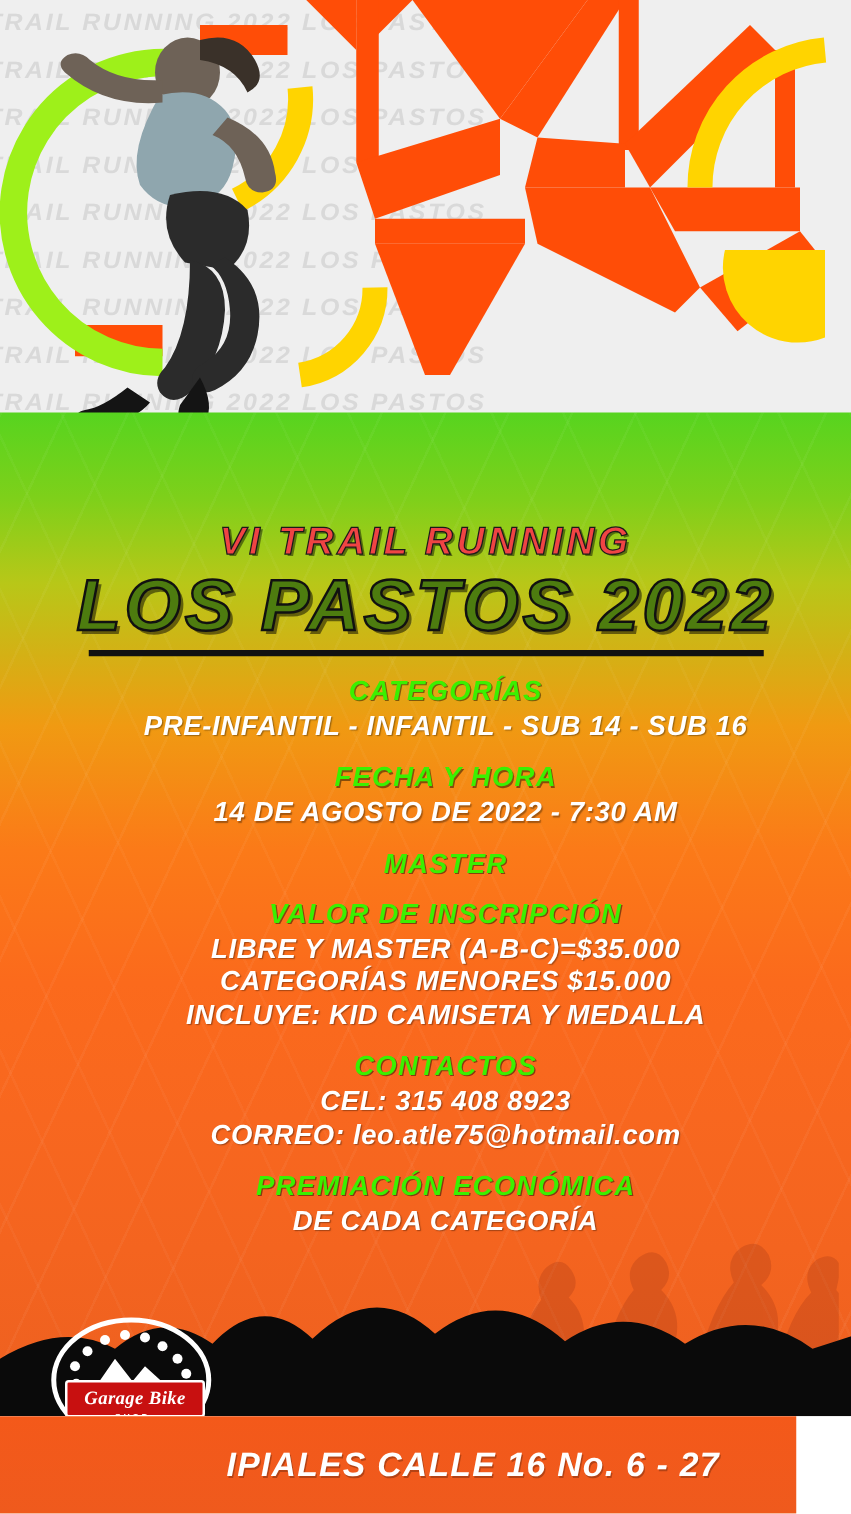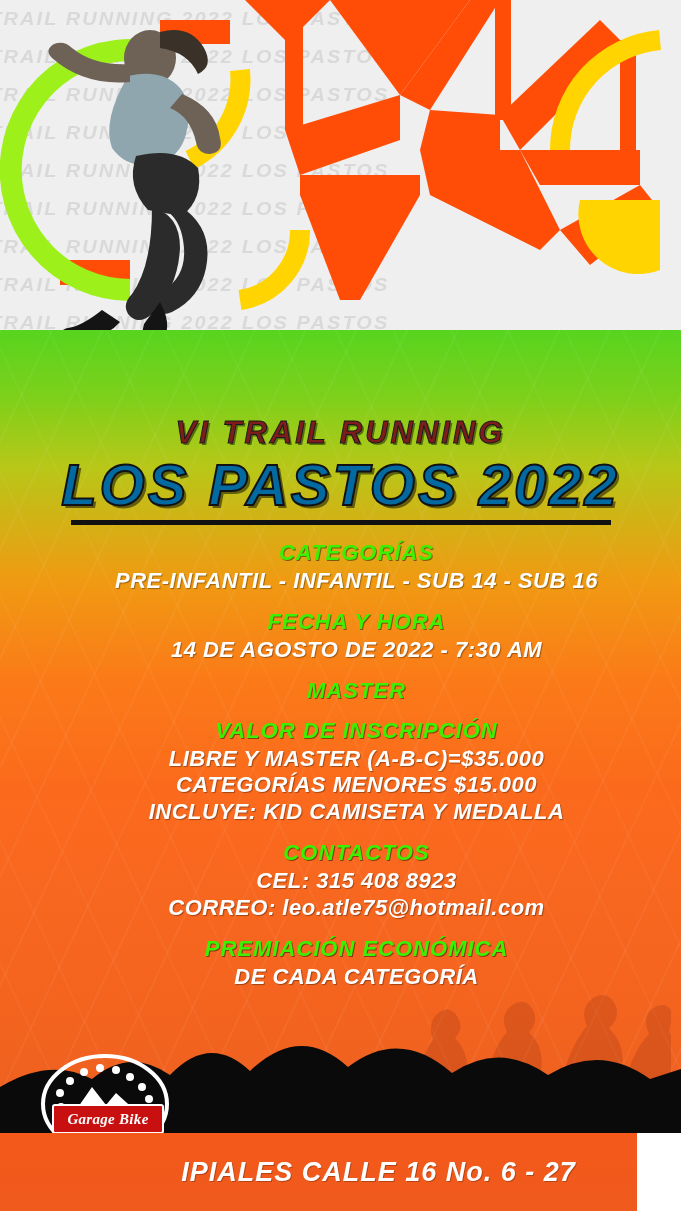--- a/index.html
+++ b/index.html
@@ -64,28 +64,28 @@
     color:#ffffff;font-weight:bold;font-style:italic;
     font-size:27px;letter-spacing:1px;
     text-shadow:1px 1px 0 rgba(0,0,0,.25);
     padding-left:120px;
   }
 
   
   .title-wrap{position:absolute;left:0;top:415px;width:681px;text-align:center;}
   .t1{
     font-size:31px;font-weight:bold;font-style:italic;letter-spacing:3px;
-    color:#7f1d1d;
+    color:#ef4444;
     -webkit-text-stroke:1px #1a1a1a;
     text-shadow:2px 2px 0 rgba(0,0,0,.45);
   }
   .t2{
     margin-top:4px;
     font-size:58px;font-weight:bold;font-style:italic;letter-spacing:3px;
-    color:#0369a1;
+    color:#4d7c0f;
     -webkit-text-stroke:2px #111111;
     text-shadow:3px 3px 0 rgba(0,0,0,.5);
     line-height:1.05;
   }
   .rule{
     width:540px;height:5px;background:#111;margin:4px auto 0 auto;
   }
 
   
   .info{

